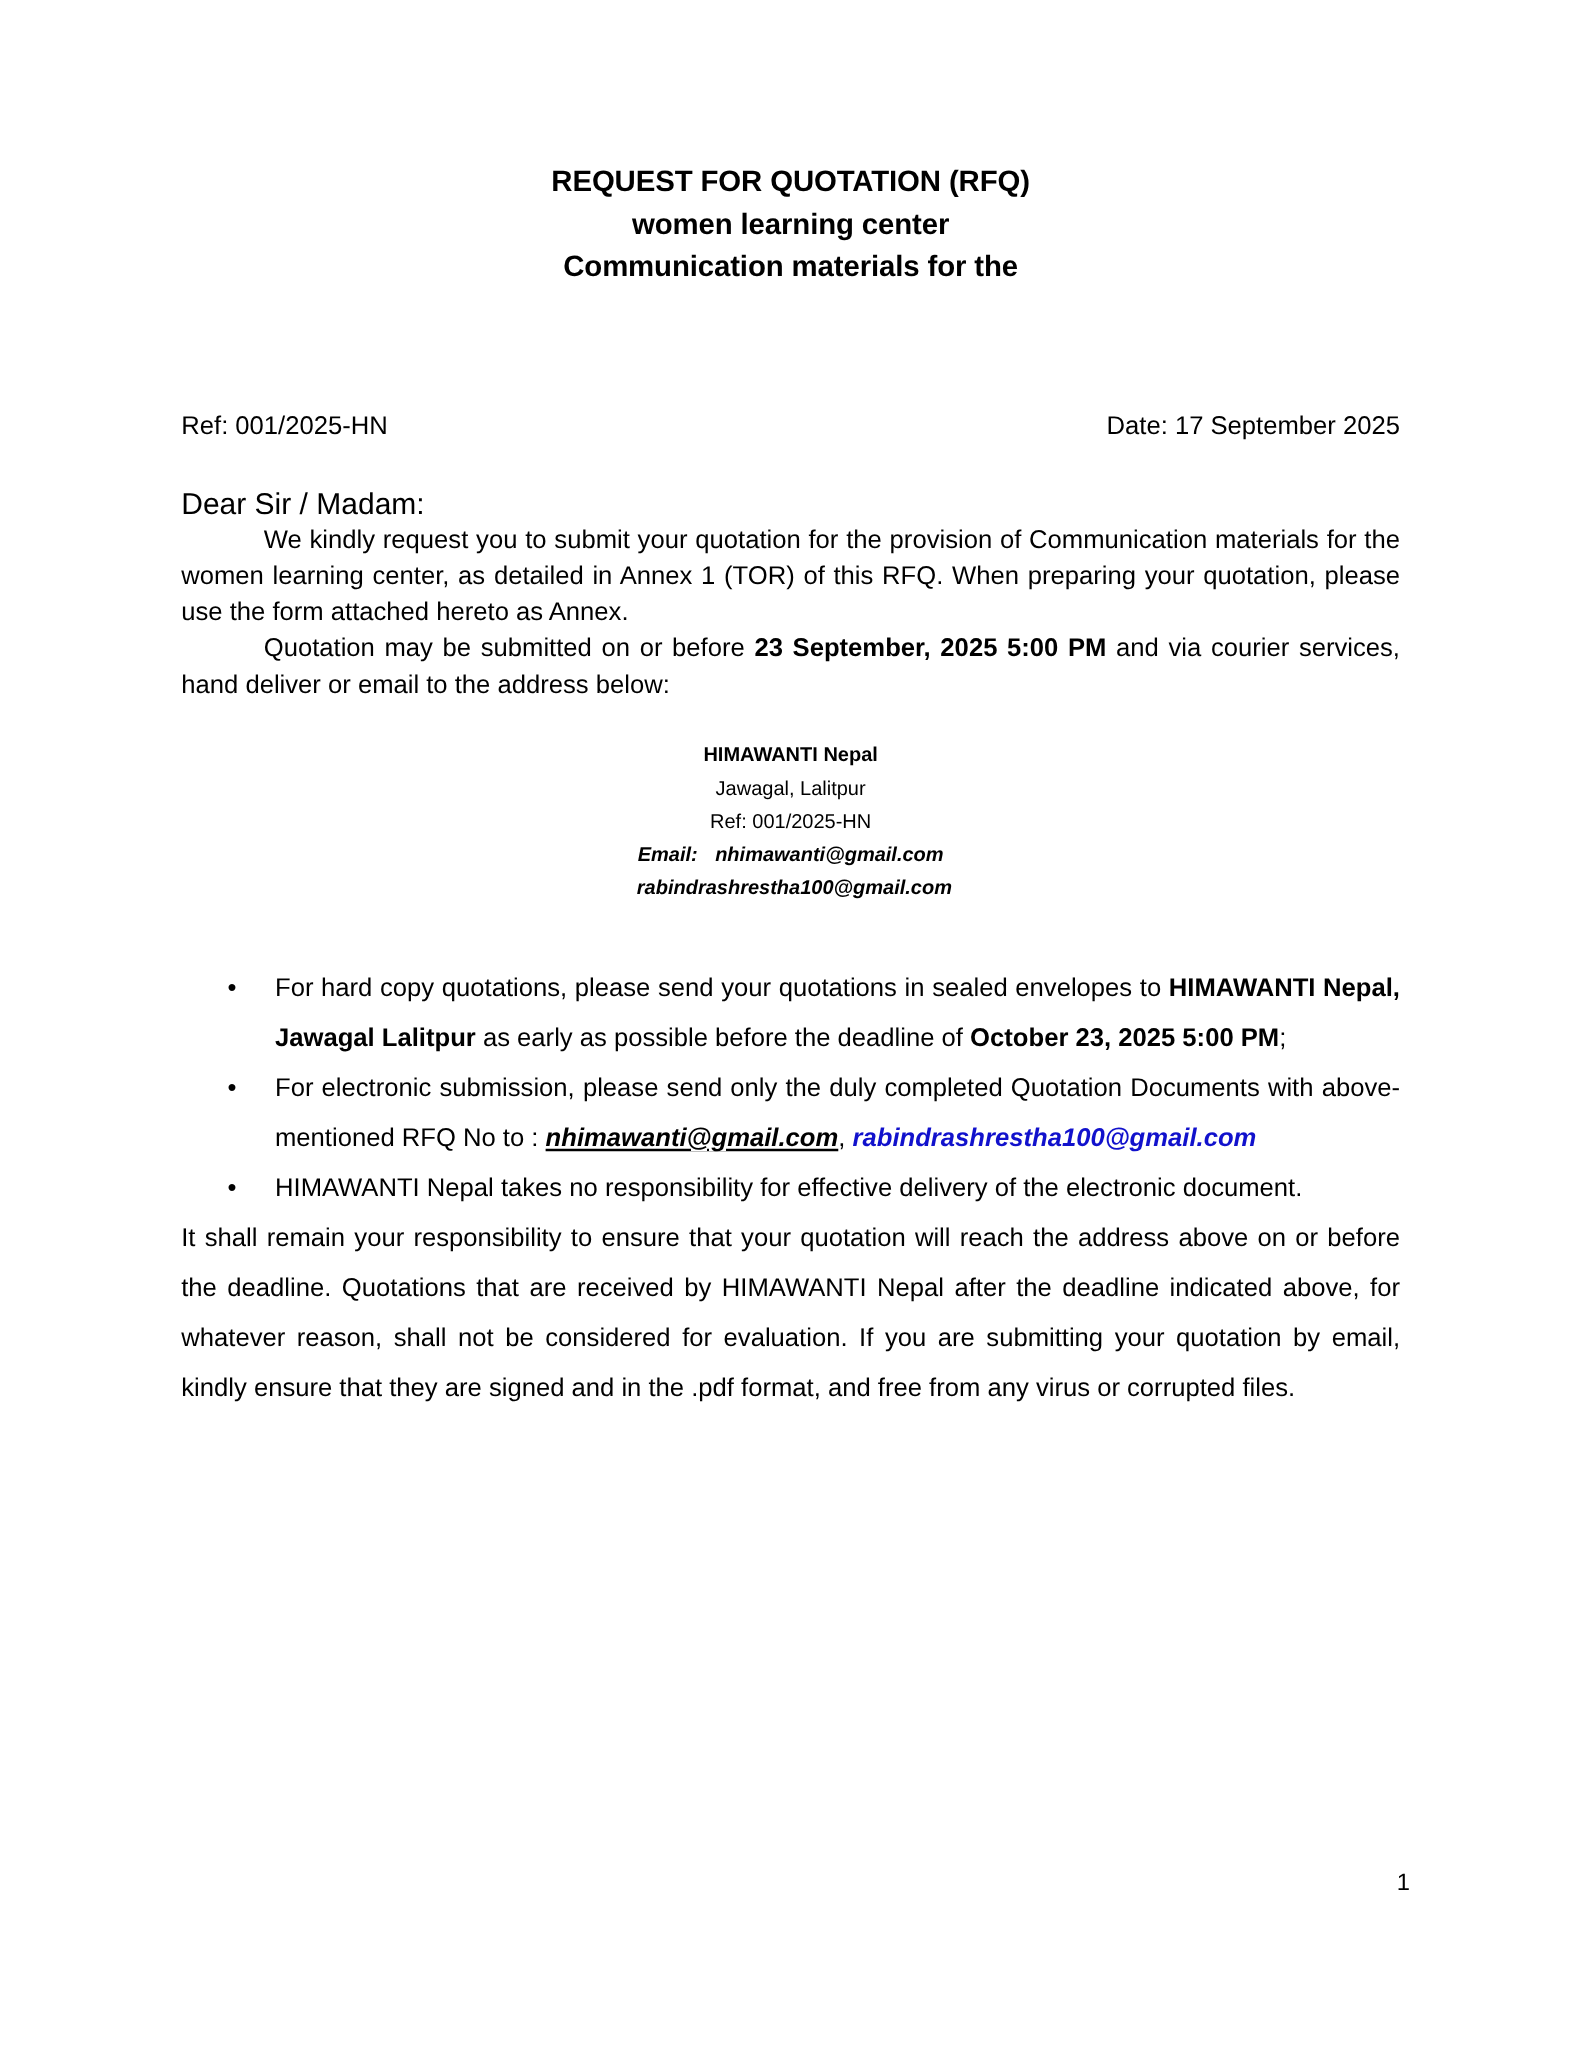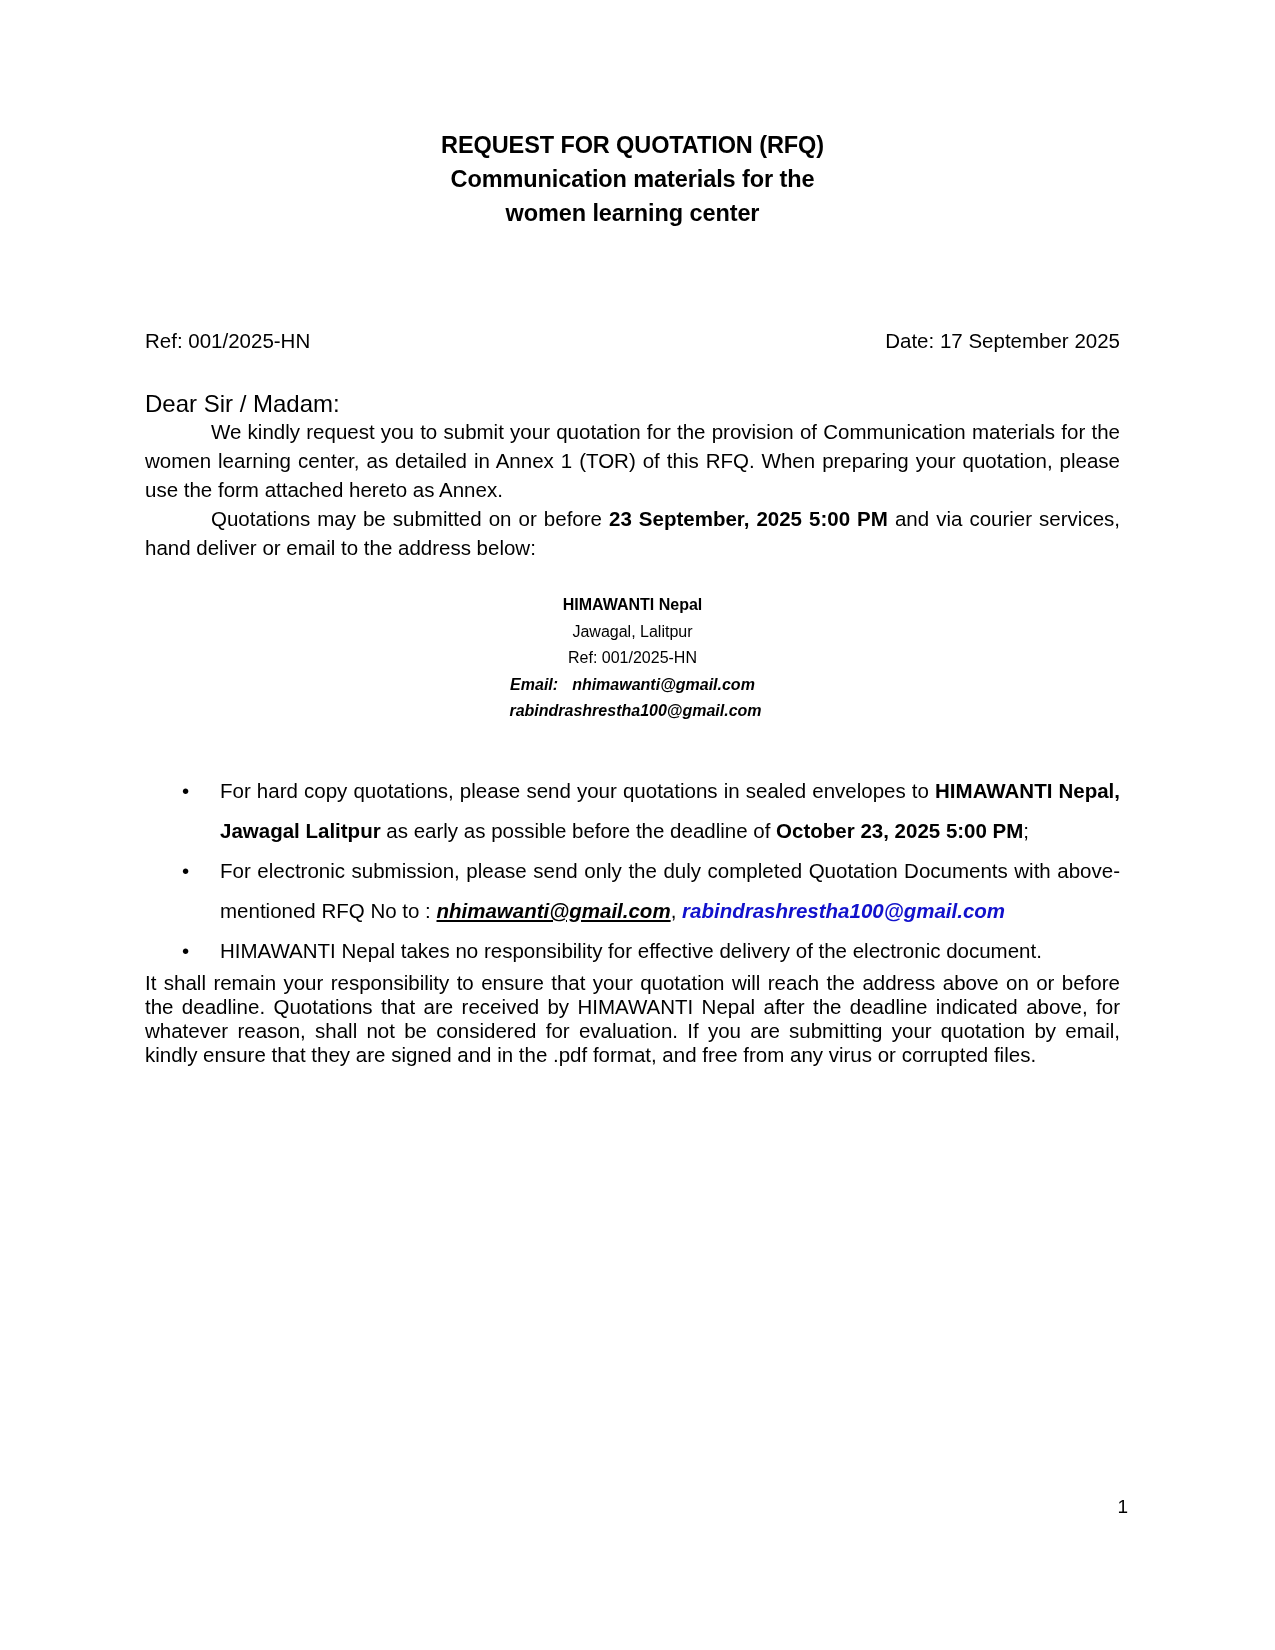--- a/index.html
+++ b/index.html
@@ -126,55 +126,55 @@
   .email-blue {
     font-weight: bold;
     font-style: italic;
     color: #1111cc;
   }
 
   
   .closing {
     margin-top: 0px;
     font-size: 20.5px;
-    line-height: 24px;
+    line-height: 40px;
     text-align: justify;
     text-justify: inter-word;
   }
 
   
   .page-number {
     position: absolute;
     right: 147px;
     bottom: 132px;
     font-size: 19px;
   }
 </style>
 </head>
 <body>
 
 <div class="page">
   <div class="content">
 
     <div class="title-block">
       <div class="title-line">REQUEST FOR QUOTATION (RFQ)</div>
+      <div class="title-line">women learning center</div>
       <div class="title-line">Communication materials for the</div>
-      <div class="title-line">women learning center</div>
     </div>
 
     <div class="refdate-row">
       <span>Ref: 001/2025-HN</span>
       <span>Date: 17 September 2025</span>
     </div>
 
     <div class="salutation">Dear Sir / Madam:</div>
 
     <p class="body-para para-gap-1 indent"><span>We kindly request you to submit your quotation for the provision of Communication materials for the women learning center, as detailed in Annex 1 (TOR) of this RFQ.  When preparing your quotation, please use the form attached hereto as Annex.</span></p>
 
-    <p class="body-para para-gap-2 indent"><span>Quotations may be submitted on or before </span><b>23 September, 2025  5:00 PM</b><span> and via courier services, hand deliver or email to the address below:</span></p>
+    <p class="body-para para-gap-2 indent"><span>Quotation may be submitted on or before </span><b>23 September, 2025  5:00 PM</b><span> and via courier services, hand deliver or email to the address below:</span></p>
 
     <div class="address-block">
       <div class="addr-name">HIMAWANTI Nepal</div>
       <div>Jawagal, Lalitpur</div>
       <div>Ref: 001/2025-HN</div>
       <div class="addr-email"><span>Email:</span><span class="email-gap"></span><span>nhimawanti@gmail.com</span></div>
       <div class="addr-email2"><span>rabindrashrestha100@gmail.com</span></div>
     </div>
 
     <ul class="bullets">

